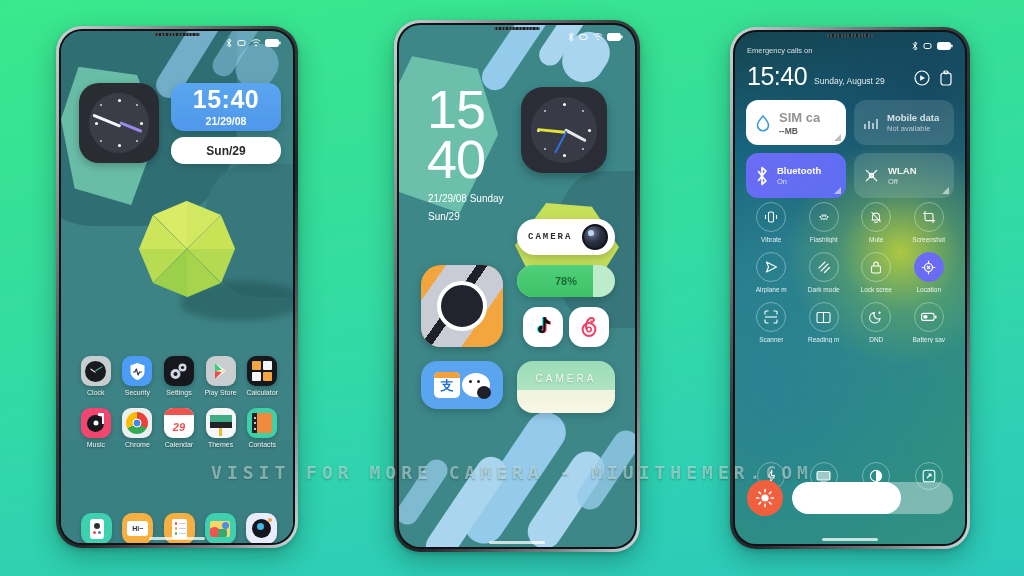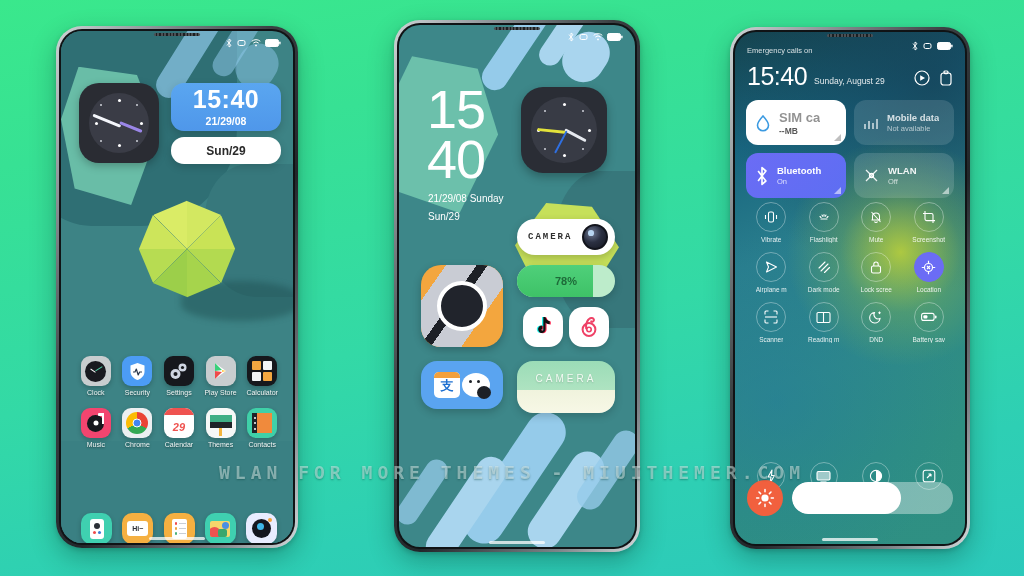--- a/index.html
+++ b/index.html
@@ -818,13 +818,13 @@
         <div class="slider">
           <div class="sfill" style="width:68%;"></div>
         </div>
       </div>
 
       <div class="home-ind"></div>
     </div>
   </div>
 </div>
 
-<div class="watermark">WLAN FOR MORE THEMES - MIUITHEMER.COM</div>
+<div class="watermark">VISIT FOR MORE CAMERA - MIUITHEMER.COM</div>
 
 </body></html>

